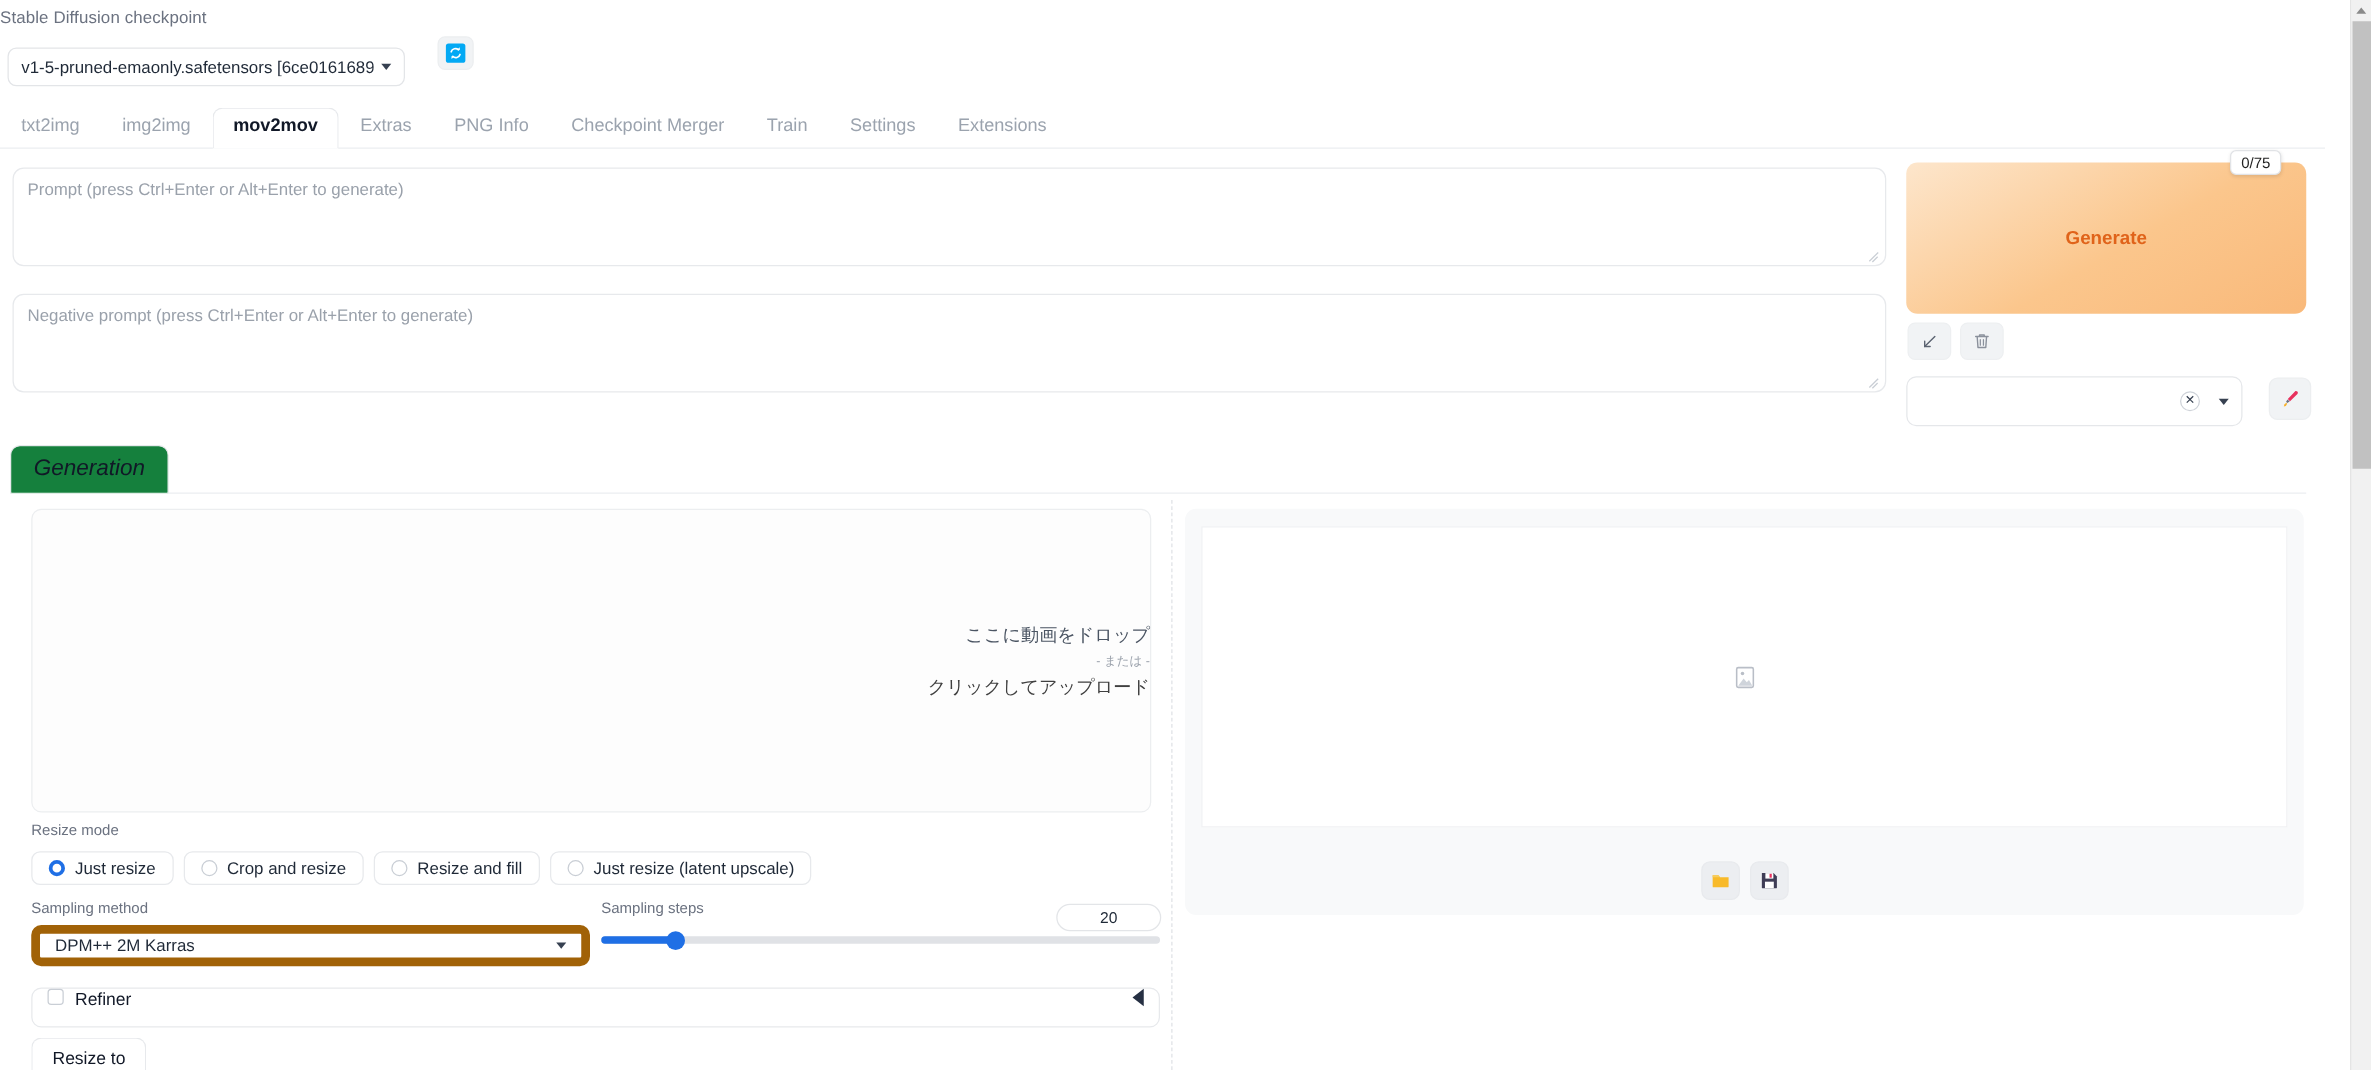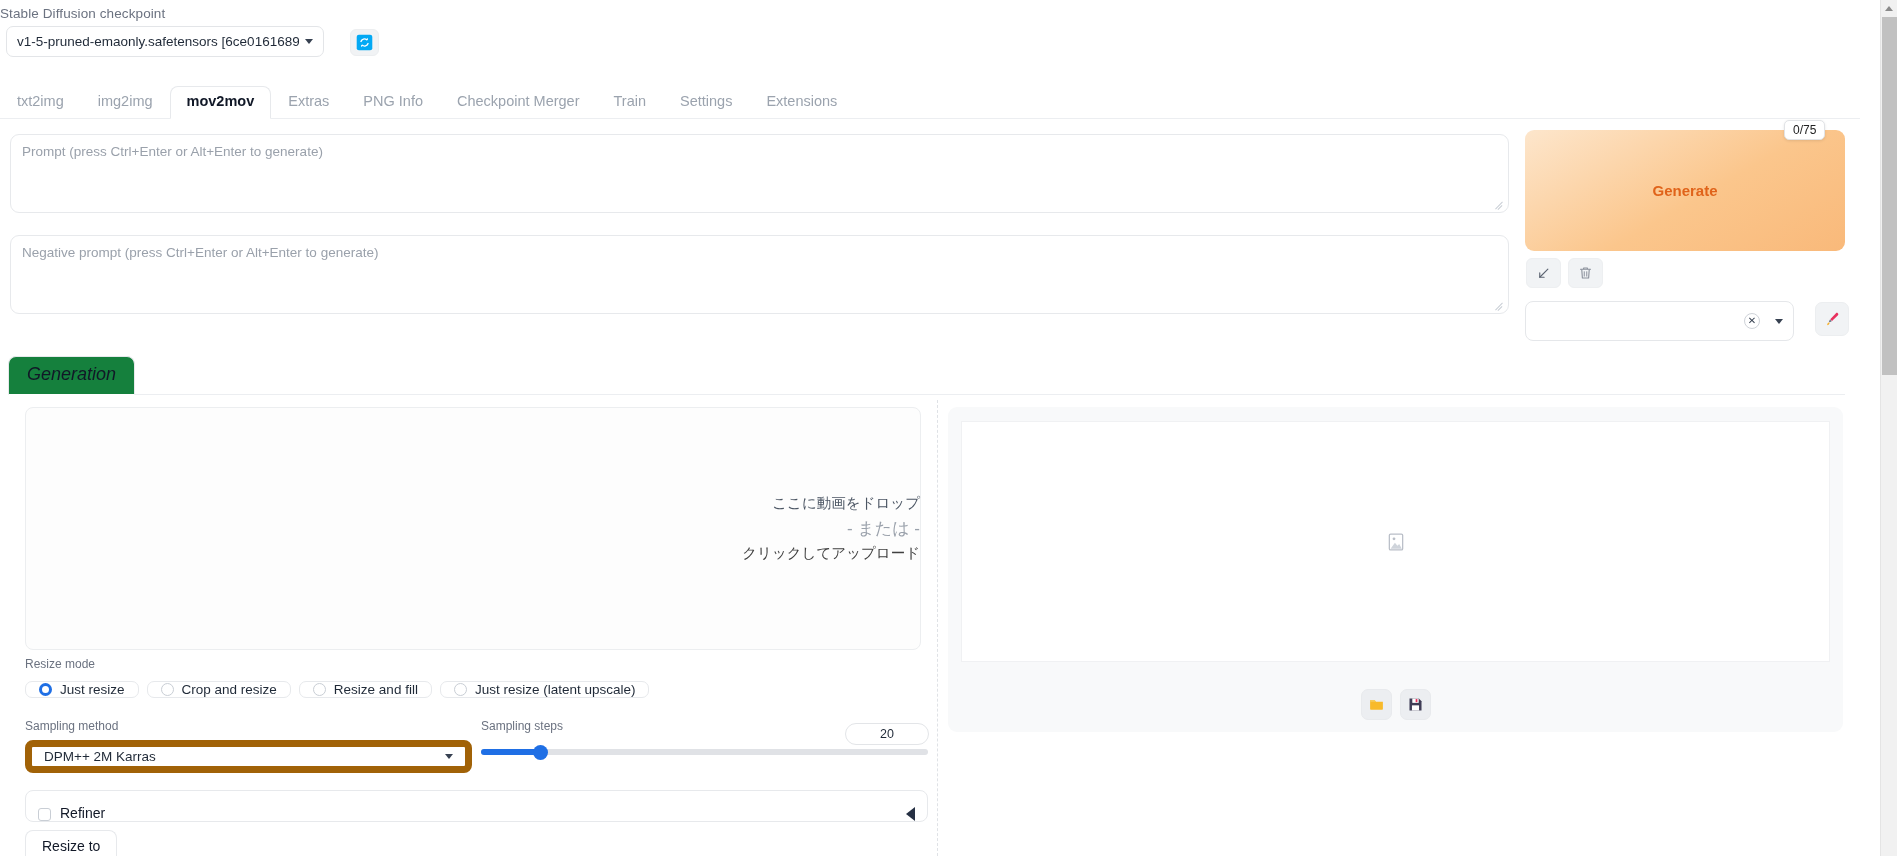--- a/index.html
+++ b/index.html
@@ -44,21 +44,21 @@
   
   .topbar {
     position: absolute; left: 0; top: 0;
     width: 1860px; height: 74px;
   }
   .ckpt-label {
     position: absolute; left: 0px; top: 6px;
     font-size: 13.5px; color: #6b7280; letter-spacing: .1px;
   }
   .ckpt-select {
-    position: absolute; left: 6px; top: 26px;
+    position: absolute; left: 6px; top: 38px;
     width: 318px; height: 31px;
     border: 1px solid #e3e5e8; border-radius: 7px;
     background: #fff;
     display: flex; align-items: center;
     padding: 0 10px;
     font-size: 13.5px; color: #1f2937;
     overflow: hidden; white-space: nowrap;
   }
   .ckpt-select .val { flex: 1; overflow: hidden; text-overflow: clip; }
   .caret {
@@ -190,33 +190,33 @@
   .dropzone {
     position: absolute; left: 25px; top: 407px;
     width: 896px; height: 243px;
     border: 1px solid #eceef0; border-radius: 8px;
     background: #fdfdfd;
     display: flex; flex-direction: column;
     align-items: flex-end; justify-content: center;
     gap: 4px;
   }
   .dz-l1 { font-size: 14.5px; color: #4b5563; }
-  .dz-l2 { font-size: 17px; color: #9aa1ab; }
+  .dz-l2 { font-size: 10px; color: #9aa1ab; }
   .dz-l3 { font-size: 14.5px; color: #404040; }
 
   .sec-label {
     position: absolute; font-size: 12px; color: #6b7280;
   }
   #lbl-resize-mode { left: 25px; top: 657px; }
   #lbl-sampling-method { left: 25px; top: 719px; }
   #lbl-sampling-steps { left: 481px; top: 719px; }
 
   .radio-row { position: absolute; left: 25px; top: 681px; display: flex; gap: 8px; }
   .radio-pill {
-    height: 17px;
+    height: 27px;
     border: 1px solid #e7e9ec; border-radius: 7px; background: #fff;
     display: flex; align-items: center; gap: 8px;
     padding: 0 13px;
     font-size: 13.5px; color: #1f2937;
   }
   .radio-dot {
     width: 13px; height: 13px; border-radius: 50%;
     border: 1px solid #c9ced5; background: #fff;
     flex: none;
   }
@@ -255,21 +255,21 @@
   .slider .knob {
     position: absolute; left: 52px; top: -4px;
     width: 15px; height: 15px; border-radius: 50%;
     background: #1f6fe5;
   }
 
   .accordion {
     position: absolute; left: 25px; top: 790px;
     width: 903px; height: 32px;
     border: 1px solid #e7e9ec; border-radius: 8px; background: #fff;
-    display: flex; align-items: flex-end;
+    display: flex; align-items: flex-start;
     padding: 0 12px;
   }
   .chk {
     width: 13px; height: 13px; border: 1px solid #c9ced5;
     border-radius: 3px; background: #fff; margin-right: 9px;
   }
   .accordion .ttl { font-size: 14px; color: #111827; flex: 1; }
   .tri-left {
     width: 0; height: 0;
     border-top: 7px solid transparent;

